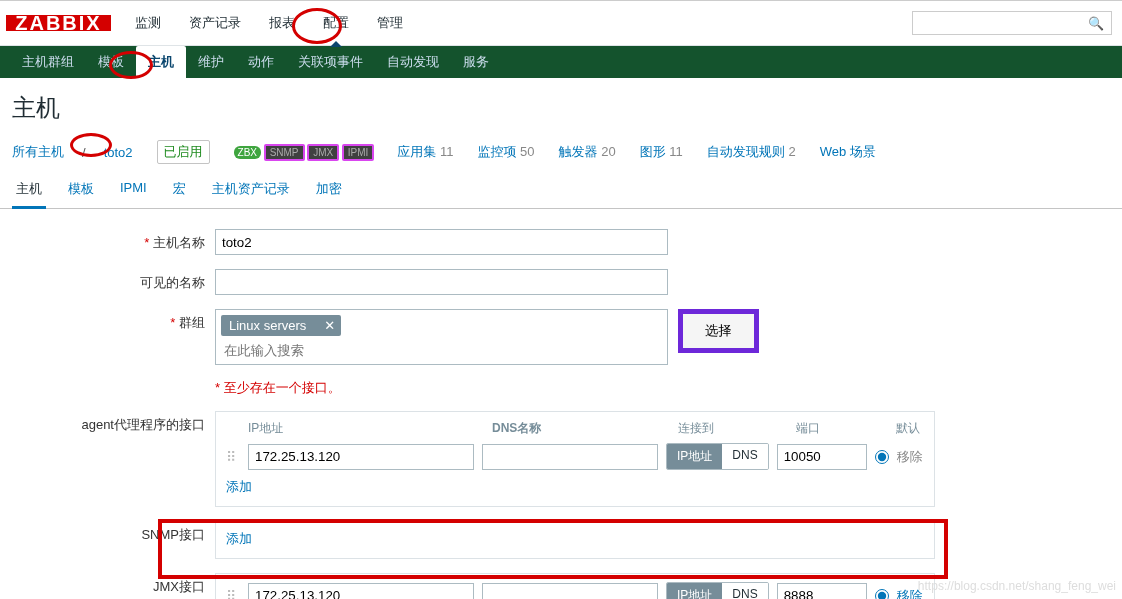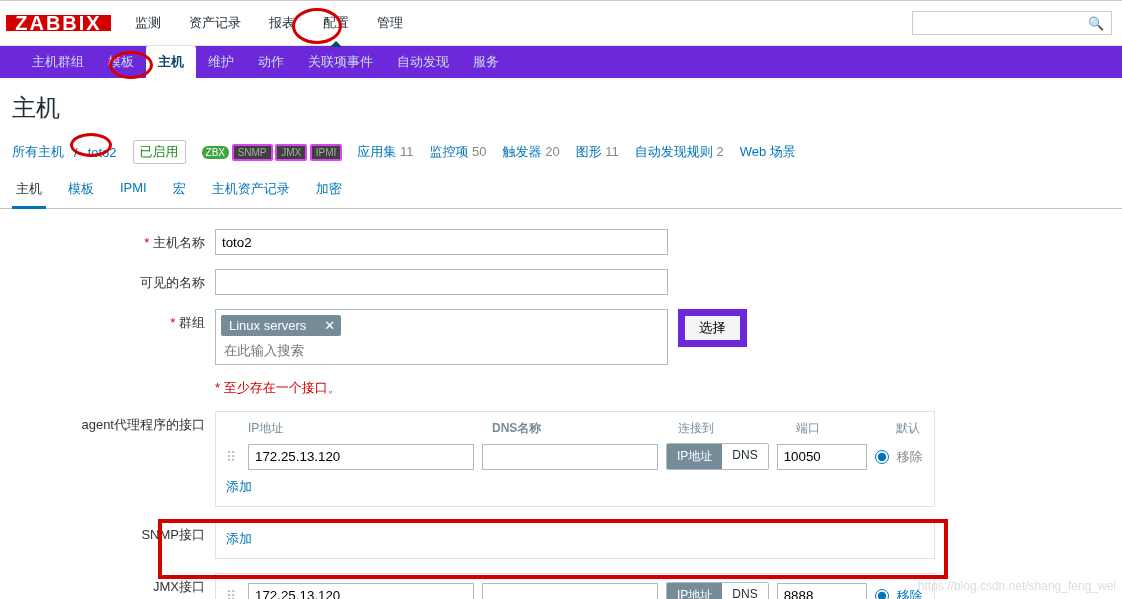--- a/index.html
+++ b/index.html
@@ -5,27 +5,27 @@
   * { box-sizing: border-box; margin: 0; padding: 0; }
   body { font-family: Arial, "Microsoft YaHei", sans-serif; font-size: 13px; color: #1f2c33; background: #fff; }
   .page { width: 1122px; height: 599px; position: relative; overflow: hidden; border-top: 1px solid #ccc; }
 
   .topbar { height: 45px; display: flex; align-items: center; border-bottom: 1px solid #dfe4e7; padding-right: 10px; }
   .logo { width: 105px; height: 16px; background: #d40000; color: #fff; font-weight: bold; font-size: 20px; letter-spacing: 2px; display: flex; align-items: center; justify-content: center; margin: 0 10px 0 6px; }
   .topnav-item { padding: 0 14px; height: 45px; display: flex; align-items: center; color: #1f2c33; cursor: pointer; position: relative; text-align: center; }
   .topnav-item.active::after { content: ""; position: absolute; bottom: -1px; left: 50%; margin-left: -6px; border: 6px solid transparent; border-bottom-color: #0a466e; }
   .search { margin-left: auto; width: 200px; height: 24px; border: 1px solid #ccc; background: #fff; display: flex; align-items: center; justify-content: flex-end; padding-right: 6px; color: #888; }
 
-  .subnav { background: #6d28d9; height: 32px; display: flex; align-items: center; padding-left: 20px; }
+  .subnav { background: #14532d; height: 32px; display: flex; align-items: center; padding-left: 10px; }
   .subnav-item { padding: 0 12px; height: 32px; display: flex; align-items: center; color: #cde; cursor: pointer; }
   .subnav-item.active { background: #fff; color: #0a466e; font-weight: bold; border-radius: 2px 2px 0 0; }
 
   .page-title { font-size: 24px; padding: 14px 12px 10px; color: #1f2c33; }
 
-  .crumbs { padding: 6px 12px 10px; display: flex; align-items: center; gap: 10px; flex-wrap: wrap; }
+  .crumbs { padding: 6px 12px 10px; display: flex; align-items: center; gap: 18px; flex-wrap: wrap; }
   .link { color: #0275b8; cursor: pointer; }
   .crumb-sep { color: #555; }
   .enabled-box { border: 1px solid #c4c4c4; padding: 2px 6px; color: #1f8b1f; border-radius: 2px; }
   .pill { display: inline-block; padding: 1px 4px; font-size: 10px; border-radius: 2px; margin-right: -1px; }
   .pill-zbx { background: #3fa53f; color: #fff; border-radius: 6px; }
   .pill-dim { background: #404040; color: #aaa; border: 2px solid #d946ef; text-align: center; }
   .crumbs .section { margin-left: 6px; }
   .gray { color: #888; }
 
   .formtabs { border-bottom: 1px solid #c4c4c4; padding-left: 12px; display: flex; gap: 18px; }
@@ -36,21 +36,21 @@
   .row { display: flex; align-items: flex-start; margin-bottom: 14px; }
   .lbl { width: 215px; text-align: right; padding-right: 10px; padding-top: 5px; color: #333; }
   .req::before { content: "* "; color: #d40000; }
   .ctl { }
   .txt { height: 26px; border: 1px solid #acbbc2; padding: 0 6px; background: #fff; }
   .w450 { width: 453px; }
   .tag { background: #768d99; color: #fff; padding: 3px 6px 3px 8px; border-radius: 2px; display: inline-flex; align-items: center; gap: 18px; margin: 3px; }
   .tag-x { cursor: pointer; }
   .tagbox { border: 1px solid #acbbc2; width: 453px; min-height: 56px; padding: 2px; }
   .tag-input { border: none; outline: none; padding: 4px 6px; color: #888; width: 200px; }
-  .btn { height: 38px; border: 7px solid #6d28d9; background: #f5f5f5; padding: 0 14px; cursor: pointer; }
+  .btn { height: 44px; border: 5px solid #6d28d9; background: #f5f5f5; padding: 0 22px; cursor: pointer; }
   .warn { color: #d40000; }
 
   .iface-box { border: 1px solid #dce2e6; padding: 8px 10px 10px; width: 720px; }
   .iface-head { display: flex; color: #768d99; font-size: 12px; margin-bottom: 6px; }
   .iface-row { display: flex; align-items: center; gap: 8px; }
   .grip { width: 14px; color: #bbb; cursor: grab; font-size: 14px; line-height: 10px; letter-spacing: 1px; }
   .toggle { display: flex; border: 1px solid #acbbc2; border-radius: 2px; overflow: hidden; }
   .toggle div { padding: 4px 10px; background: #fff; cursor: pointer; font-size: 12px; }
   .toggle div.on { background: #768d99; color: #fff; }
   .radio { width: 14px; height: 14px; accent-color: #0275b8; }

